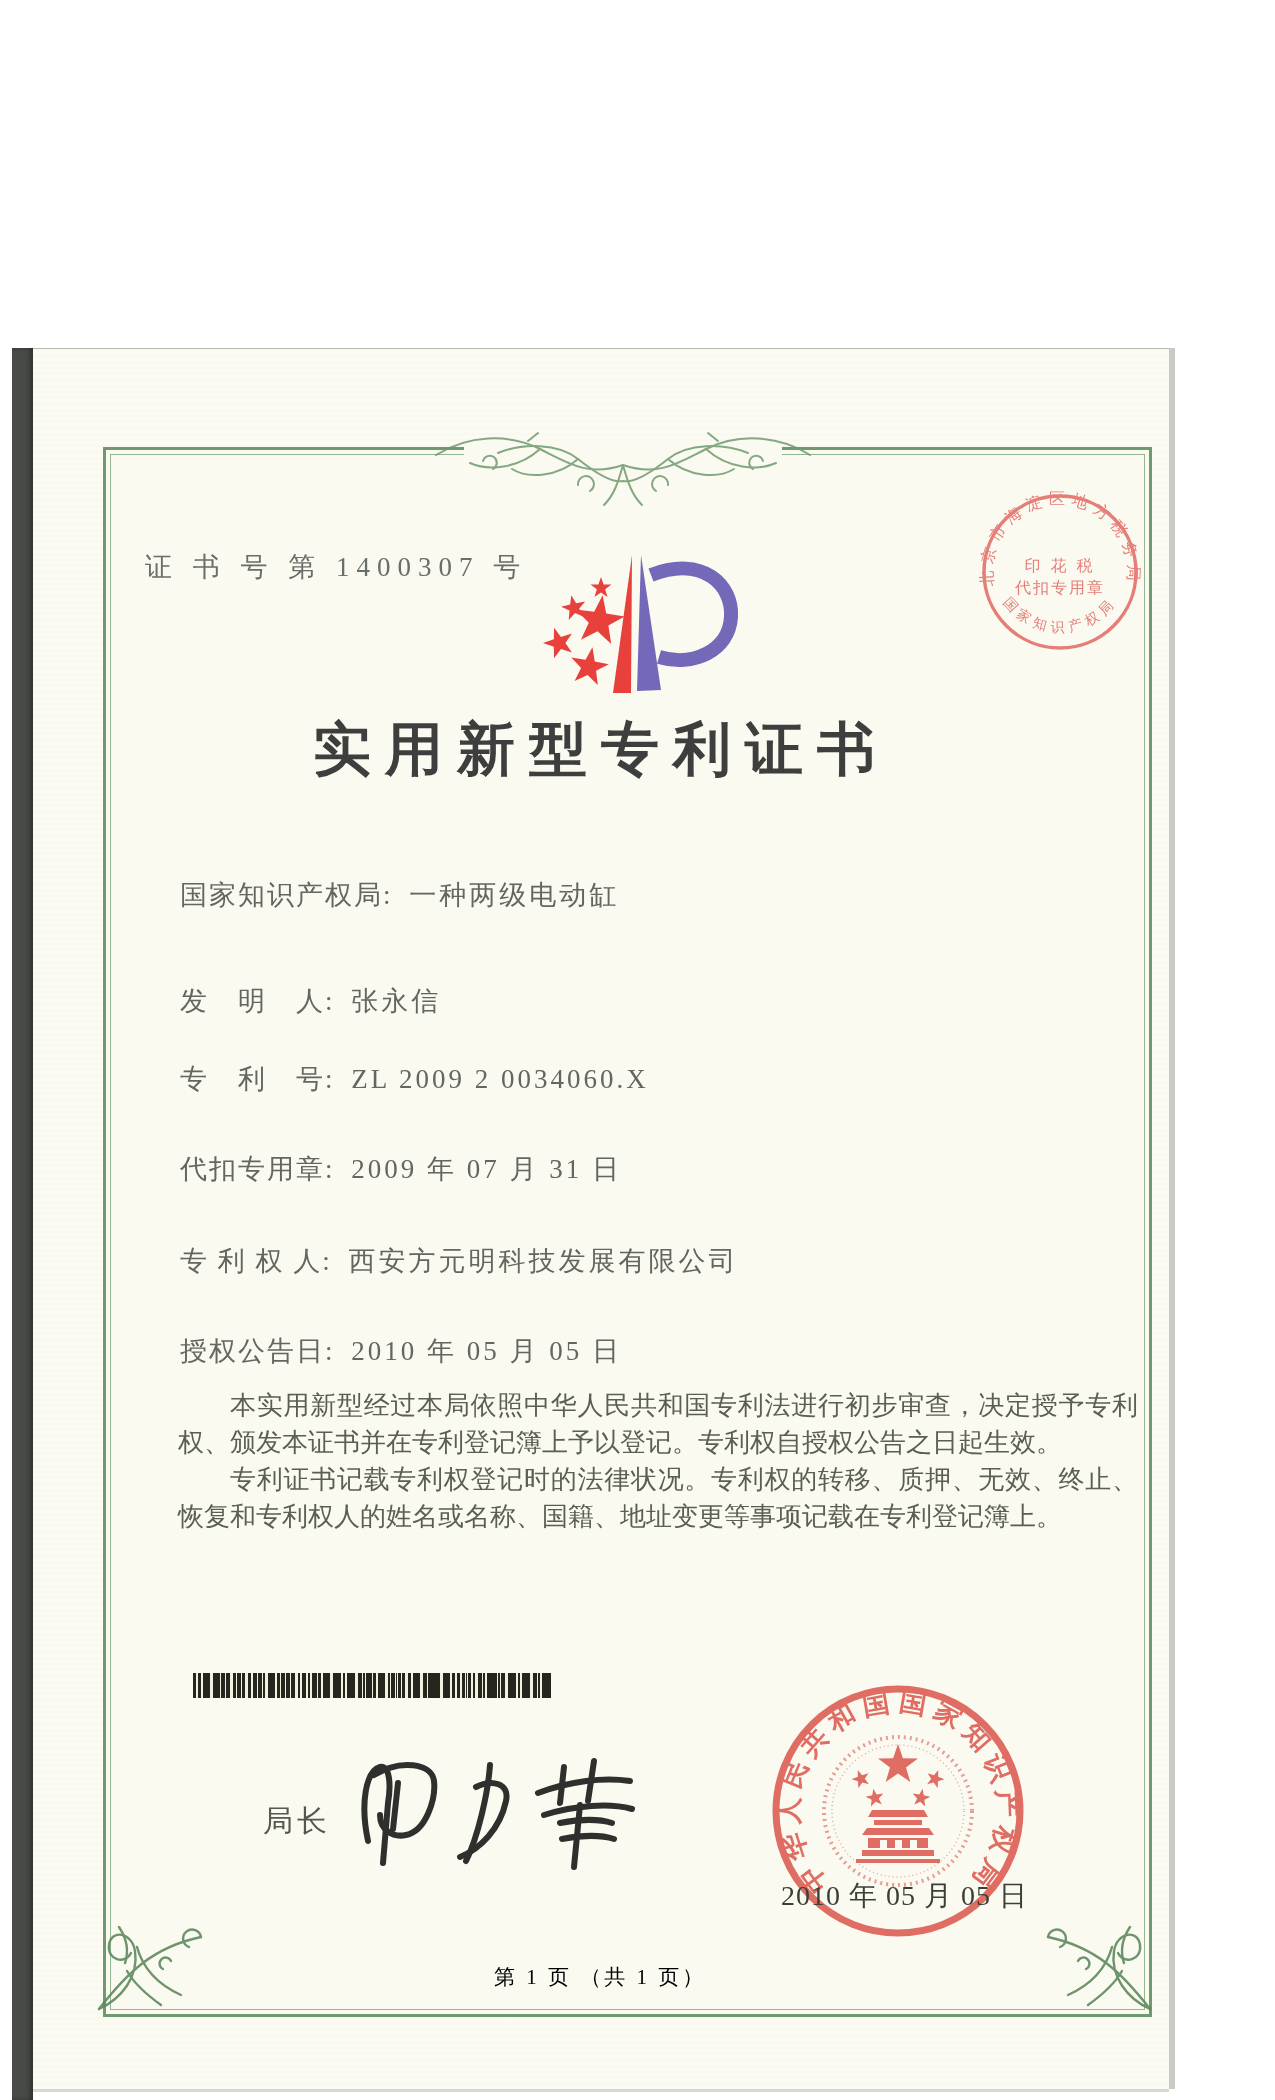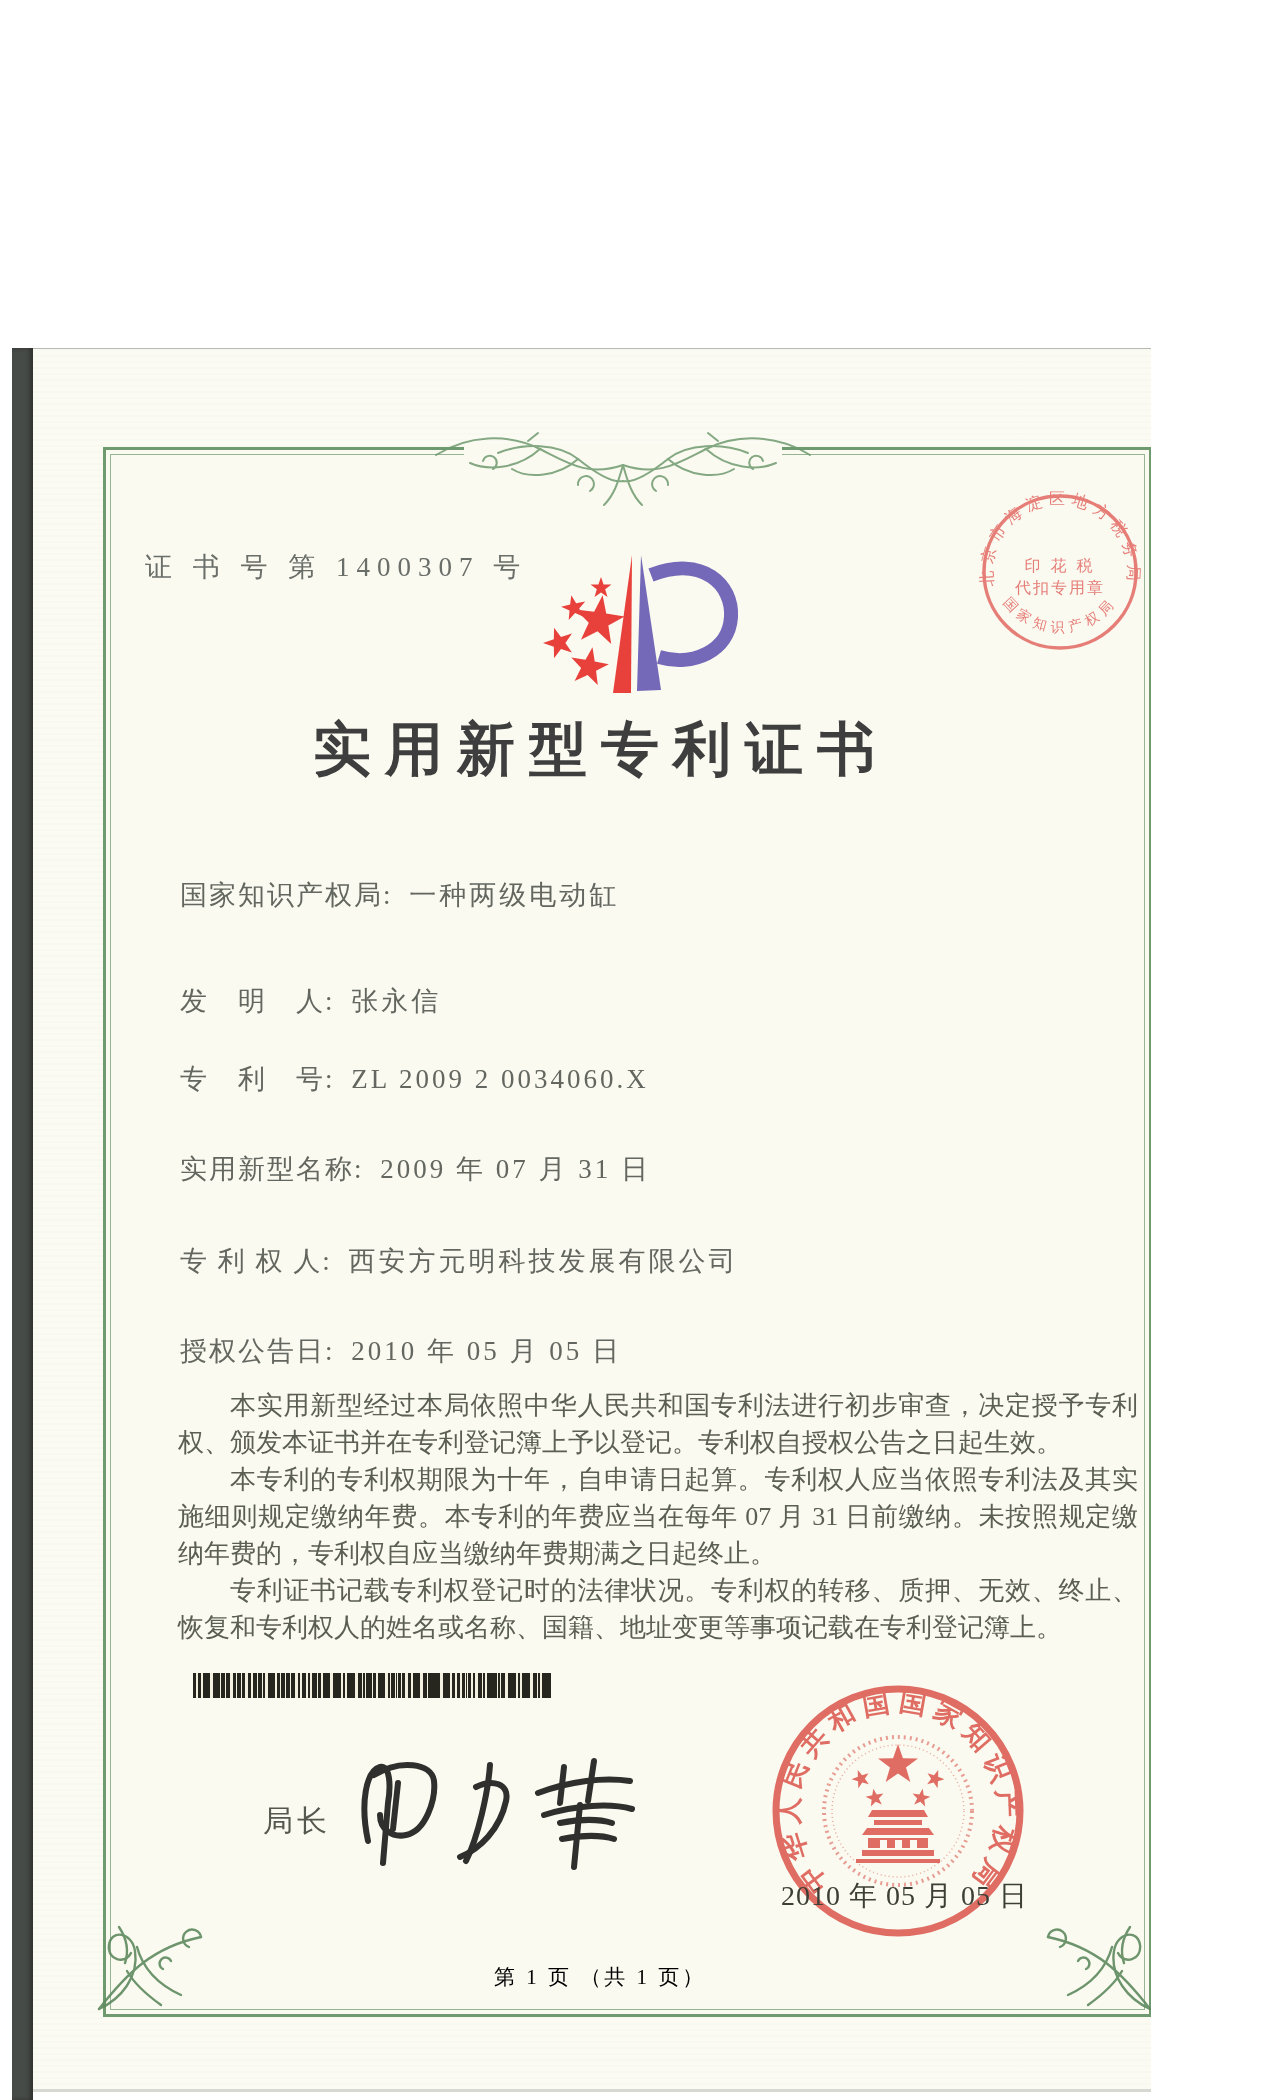--- a/index.html
+++ b/index.html
@@ -1,16 +1,16 @@
 <!DOCTYPE html>
 <html><head>
 <meta charset="utf-8">
 <style>
   html,body{margin:0;padding:0;background:#ffffff;}
-  .canvas{position:relative;width:1151px;height:2100px;background:#ffffff;overflow:hidden;
+  .canvas{position:relative;width:1275px;height:2100px;background:#ffffff;overflow:hidden;
           font-family:"Liberation Serif","DejaVu Serif",serif;}
   
   .left-band{position:absolute;left:12px;top:348px;width:21px;height:1752px;background:#474b47;
              box-shadow:inset -3px 0 4px rgba(0,0,0,.35);}
   .paper{position:absolute;left:33px;top:348px;width:1136px;height:1740px;background:#fbfbf4;
          border-top:1px solid #b9b9b4;box-shadow:6px 0 0 #c9cac4, 0 3px 0 #d8d8d2;}
   .paper-texture{position:absolute;inset:0;background:repeating-linear-gradient(180deg,
       rgba(190,200,150,.05) 0 2px, rgba(255,255,255,0) 2px 6px);pointer-events:none;}
   
   .frame-outer{position:absolute;left:70px;top:98px;width:1043px;height:1564px;
@@ -144,35 +144,34 @@
     </div>
     <div class="field f1">
       <span class="lbl">发　明　人:</span>
       <span class="val">张永信</span>
     </div>
     <div class="field f2">
       <span class="lbl">专　利　号:</span>
       <span class="val">ZL 2009 2 0034060.X</span>
     </div>
     <div class="field f3">
-      <span class="lbl">实用新型名称:</span>
+      <span class="lbl">代扣专用章:</span>
       <span class="val">2009 年 07 月 31 日</span>
     </div>
     <div class="field f4">
       <span class="lbl">专 利 权 人:</span>
       <span class="val">西安方元明科技发展有限公司</span>
     </div>
     <div class="field f5">
       <span class="lbl">授权公告日:</span>
       <span class="val">2010 年 05 月 05 日</span>
     </div>
 
     <div class="body-text">
       <p>本实用新型经过本局依照中华人民共和国专利法进行初步审查，决定授予专利权、颁发本证书并在专利登记簿上予以登记。专利权自授权公告之日起生效。</p>
-      <p>本专利的专利权期限为十年，自申请日起算。专利权人应当依照专利法及其实施细则规定缴纳年费。本专利的年费应当在每年 07 月 31 日前缴纳。未按照规定缴纳年费的，专利权自应当缴纳年费期满之日起终止。</p>
       <p>专利证书记载专利权登记时的法律状况。专利权的转移、质押、无效、终止、恢复和专利权人的姓名或名称、国籍、地址变更等事项记载在专利登记簿上。</p>
     </div>
 
     <div class="barcode"></div>
 
     <div class="sig-title">局长</div>
     <span class="sr">田力普</span>
     <svg class="signature" width="300" height="150" viewBox="0 0 300 150">
       <g stroke="#2f2f2d" stroke-width="6" fill="none" stroke-linecap="round">
         <path d="M30,100 C22,62 28,30 42,26 C52,24 53,44 50,62 L45,122"></path>

